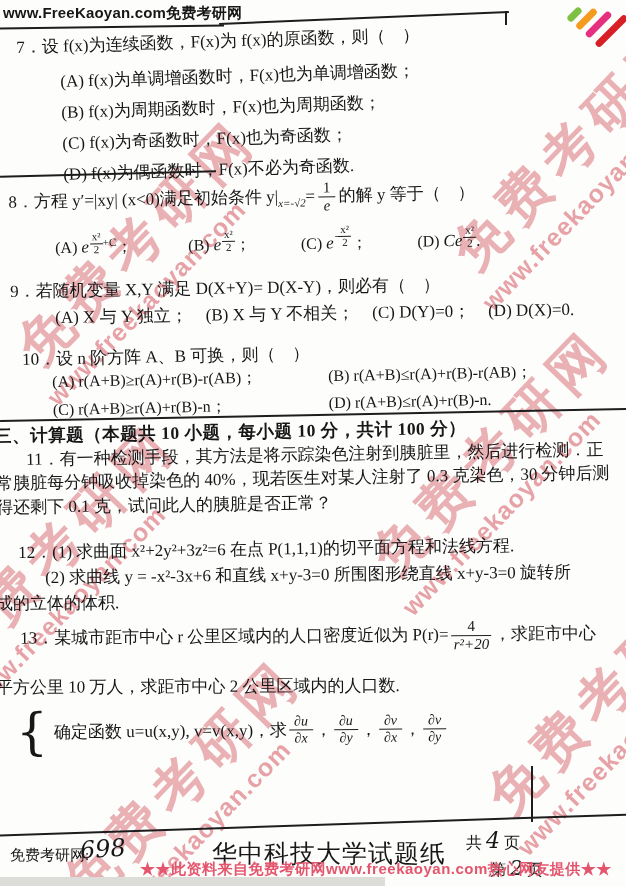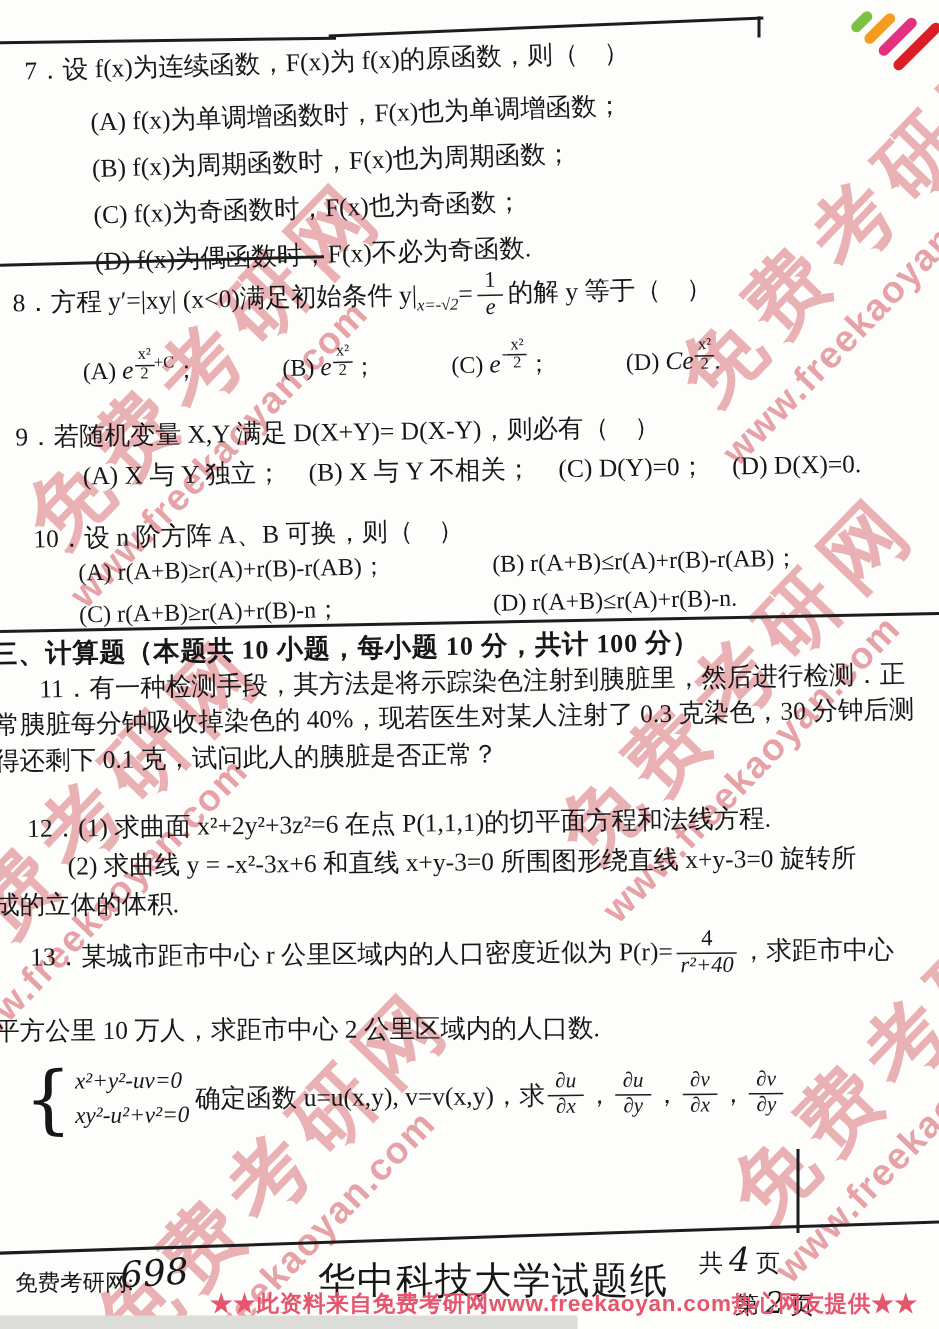--- a/index.html
+++ b/index.html
@@ -102,20 +102,21 @@
     <span class="wm-url">www.freekaoyan.com</span>
   </div>
 
   <div class="logo">
     <span style="left:8px;  top:6px;  height:17px; background:#7ec043;"></span>
     <span style="left:20px; top:6px;  height:26px; background:#f49b20;"></span>
     <span style="left:32px; top:8px;  height:33px; background:#e5307f;"></span>
     <span style="left:45px; top:10px; height:42px; background:#d81f26;"></span>
   </div>
 
+  <div class="blk hdr" style="left:3px; top:4px;">www.FreeKaoyan.com免费考研网</div>
   <div class="ln" style="left:0; top:26px; width:224px; height:2px; transform:rotate(-0.8deg);"></div>
   <div class="ln" style="left:219px; top:17px; width:290px; height:2px; transform:rotate(-2.4deg);"></div>
   <div class="ln" style="left:505px; top:11px; width:2px; height:14px;"></div>
 
   <div class="blk stem" style="left:16px; top:36px; transform:rotate(-1.8deg); transform-origin:left top;">7．设 f(x)为连续函数，F(x)为 f(x)的原函数，则（　）</div>
   <div class="blk opts7" style="left:60px; top:70px; transform:rotate(-1.8deg); transform-origin:left top;">
     <div>(A) f(x)为单调增函数时，F(x)也为单调增函数；</div>
     <div>(B) f(x)为周期函数时，F(x)也为周期函数；</div>
     <div>(C) f(x)为奇函数时，F(x)也为奇函数；</div>
     <div>(D) f(x)为偶函数时，F(x)不必为奇函数.</div>
@@ -198,31 +199,27 @@
   <div class="blk stem" style="left:-4px; top:472px; transform:rotate(-1deg); transform-origin:left top;">常胰脏每分钟吸收掉染色的 40%，现若医生对某人注射了 0.3 克染色，30 分钟后测</div>
   <div class="blk stem" style="left:-4px; top:496px; transform:rotate(-0.8deg); transform-origin:left top;">得还剩下 0.1 克，试问此人的胰脏是否正常？</div>
 
   <div class="blk stem" style="left:18px; top:541px; transform:rotate(-0.8deg); transform-origin:left top;">12．(1) 求曲面 x²+2y²+3z²=6 在点 P(1,1,1)的切平面方程和法线方程.</div>
   <div class="blk stem" style="left:45px; top:566px; transform:rotate(-0.6deg); transform-origin:left top;">(2) 求曲线 y = -x²-3x+6 和直线 x+y-3=0 所围图形绕直线 x+y-3=0 旋转所</div>
   <div class="blk stem" style="left:-4px; top:592px; transform:rotate(-0.4deg); transform-origin:left top;">成的立体的体积.</div>
 
   <div class="blk stem" style="left:20px; top:622px; transform:rotate(-0.5deg); transform-origin:left top;">
     <span>13．某城市距市中心 r 公里区域内的人口密度近似为 P(r)=</span><span class="frac">
         <span class="fn">4</span>
-        <span class="fd" style="font-style:italic">r²+40</span>
+        <span class="fd" style="font-style:italic">r²+20</span>
       </span><span>，求距市中心</span>
   </div>
   <div class="blk stem" style="left:-4px; top:676px; transform:rotate(-0.3deg); transform-origin:left top;">平方公里 10 万人，求距市中心 2 公里区域内的人口数.</div>
 
   <div class="blk q14row" style="left:12px; top:710px; transform:rotate(-0.5deg); transform-origin:left top;">
     <span class="brace">{</span>
-    <span class="system">
-      <span style="font-style:italic">x²+y²-uv=0</span>
-      <span style="font-style:italic">xy²-u²+v²=0</span>
-    </span>
     <span style="margin-left:4px;">确定函数 u=u(x,y), v=v(x,y)，求</span>
     <span class="frac pd">
         <span class="fn">∂u</span>
         <span class="fd">∂x</span>
       </span>
     <span>，</span>
     <span class="frac pd">
         <span class="fn">∂u</span>
         <span class="fd">∂y</span>
       </span>

